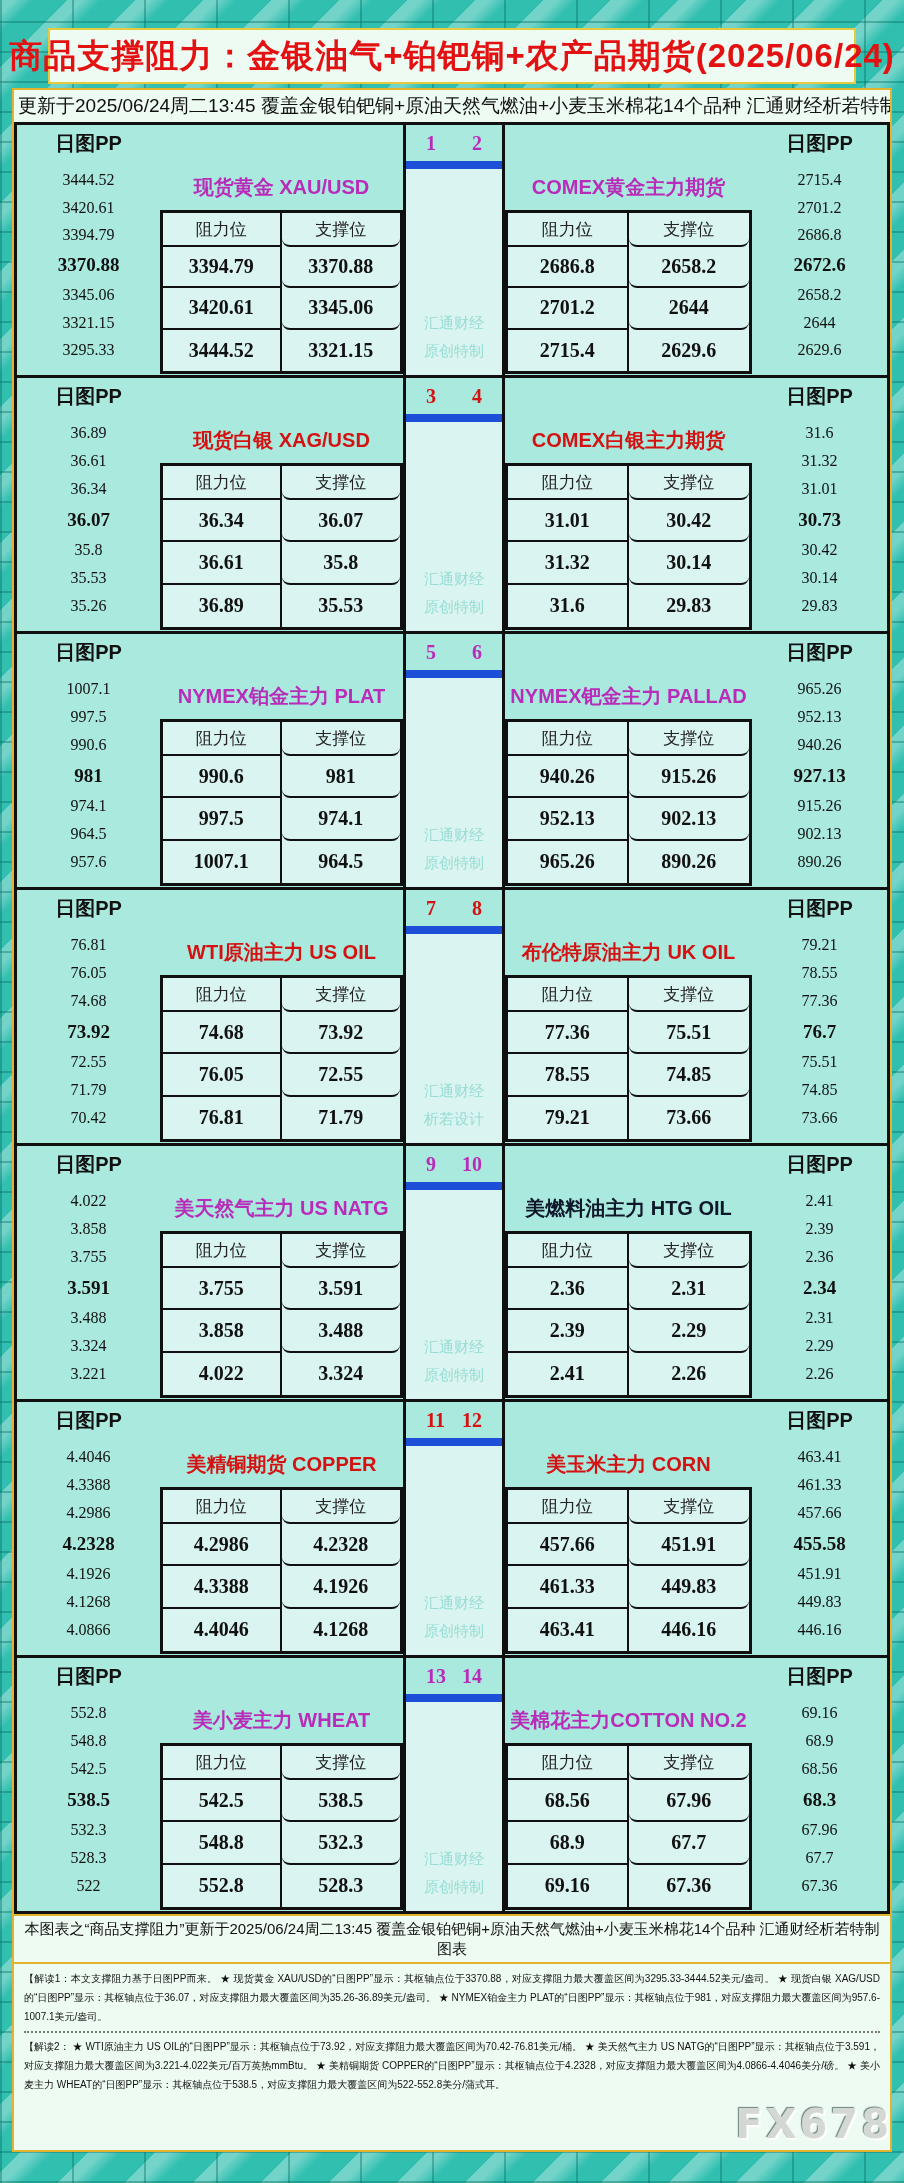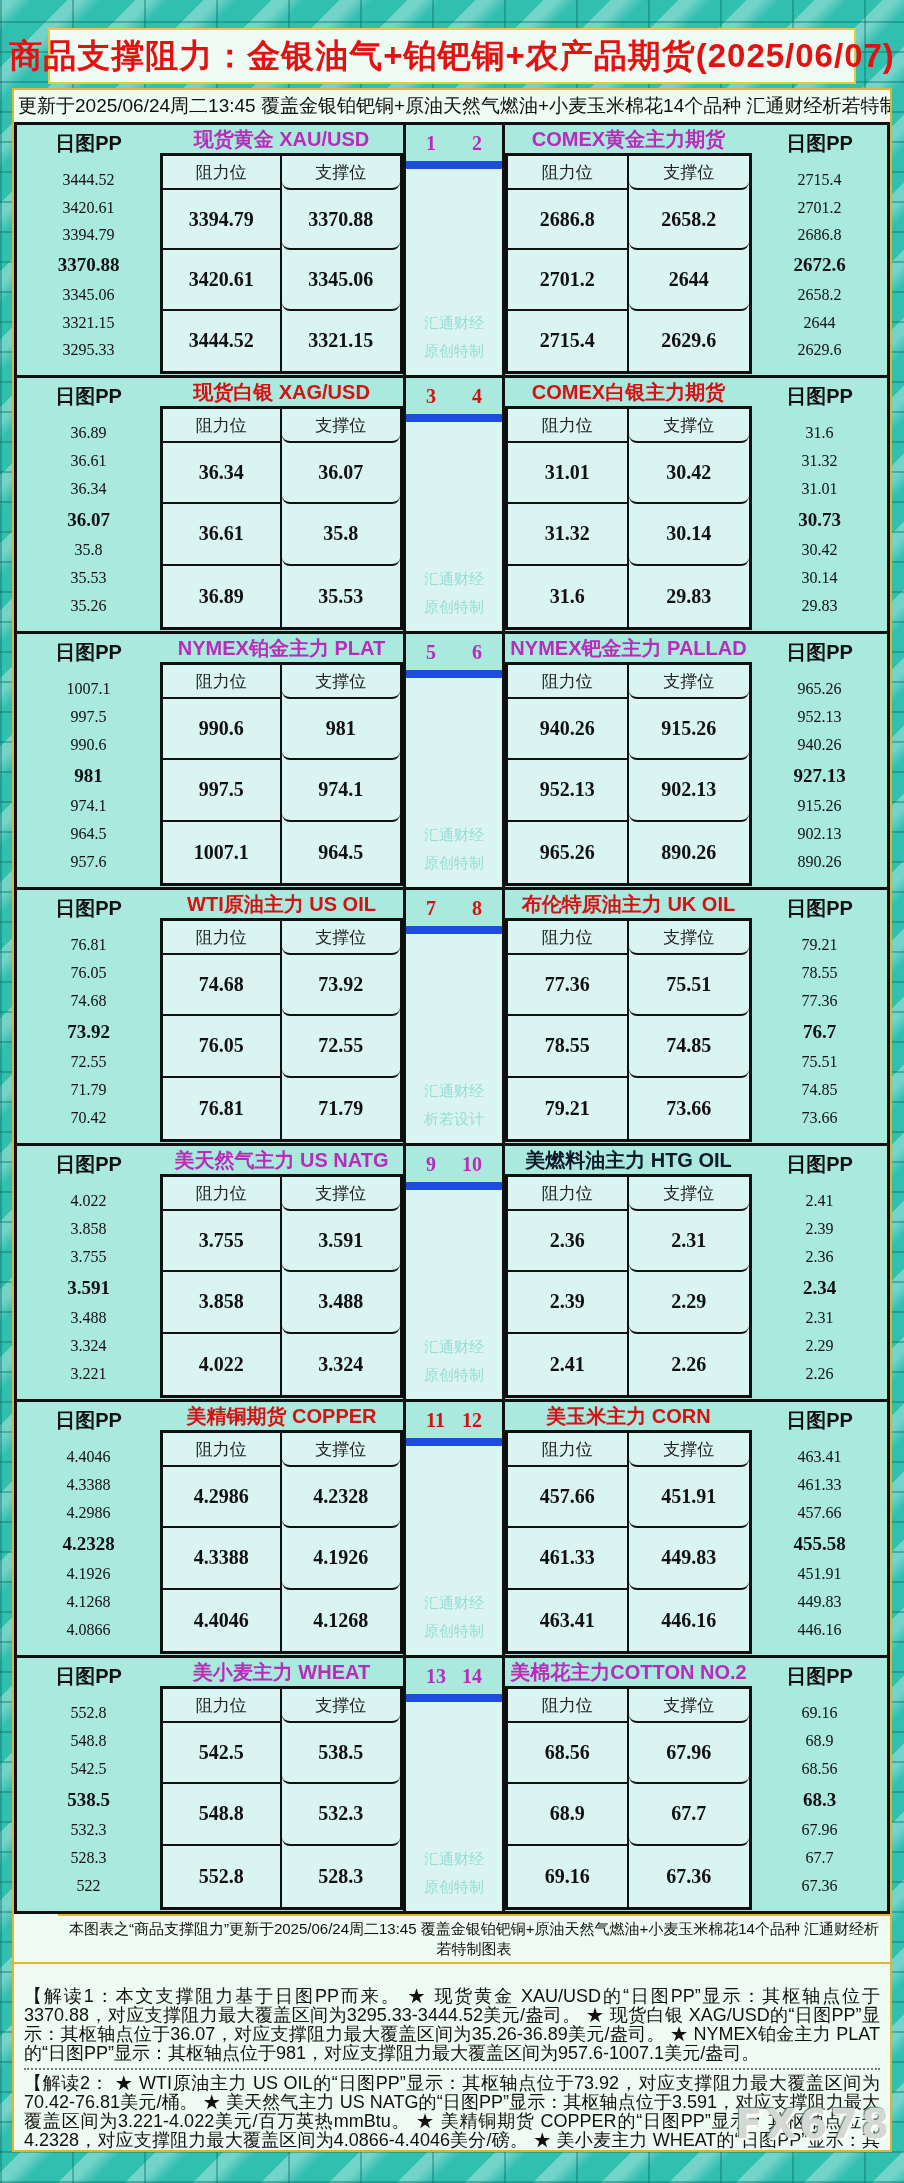--- a/index.html
+++ b/index.html
@@ -37,61 +37,61 @@
     position:relative;
   }
   .panel + .panel{border-top:0;}
   .pp-col{display:flex;flex-direction:column;}
   .pp-head{height:36px;display:flex;align-items:center;justify-content:center;
     font-weight:bold;font-size:20px;}
   .pp-vals{flex:1;display:flex;flex-direction:column;justify-content:space-evenly;
     align-items:center;font-family:"Liberation Serif",serif;font-size:16px;padding-bottom:6px;}
   .pp-vals .pivot{font-size:19px;font-weight:bold;}
   .tcol{display:flex;flex-direction:column;}
-  .inst{height:28px;display:flex;align-items:center;justify-content:center;
-    font-weight:bold;font-size:20px;white-space:nowrap;}
+  .inst{height:45px;display:flex;align-items:center;justify-content:center;
+    font-weight:bold;font-size:20px;white-space:nowrap;margin-top:40px;}
   .ttable{
     flex:1;margin-bottom:1px;border:3px solid #101010;background:#d9f4f1;
     display:grid;grid-template-columns:1fr 1fr;grid-template-rows:34px 1fr 1fr 1fr;
   }
   .cell{display:flex;align-items:center;justify-content:center;
     border-right:2px solid #101010;border-bottom:2px solid #101010;}
   .cell:nth-child(2n){border-right:0;border-radius:8px;}
   .cell.hdr{font-size:17px;color:#222;}
   .cell.val{font-weight:bold;font-size:20px;font-family:"Liberation Serif",serif;}
   .cell.last{border-bottom:0;}
   .mid{border-left:3px solid #101010;border-right:3px solid #101010;
     display:flex;flex-direction:column;}
   .idx{height:36px;display:flex;justify-content:space-between;align-items:center;
     padding:0 20px;font-weight:bold;font-size:20px;font-family:"Liberation Serif",serif;}
   .mid-body{flex:1;background:#d9f4f1;border-top:8px solid #1d4ed8;position:relative;text-decoration:underline;}
   .wm{position:absolute;bottom:10px;left:0;right:0;text-align:center;
     color:#96ddd3;font-size:15px;line-height:28px;}
   
   .note-box{
     border-top:2px solid #e3b32e;padding:3px 8px;box-sizing:border-box;
-    text-align:center;font-size:15px;line-height:20px;margin-left:44px;
+    text-align:center;font-size:15px;line-height:20px;
   }
   .interp-box{
-    flex:1;border-top:2px solid #e3b32e;padding:23px 10px 4px;box-sizing:border-box;
-    font-size:18px;line-height:19px;text-align:justify;overflow:hidden;
+    flex:1;border-top:2px solid #e3b32e;padding:5px 10px 4px;box-sizing:border-box;
+    font-size:10px;line-height:19px;text-align:justify;overflow:hidden;
   }
   .interp-divider{border:0;border-top:2px dotted #777;margin:5px 0 4px;}
   .fx-watermark{
     position:absolute;right:12px;bottom:36px;z-index:5;
     font-family:"DejaVu Sans",sans-serif;font-weight:bold;font-size:40px;letter-spacing:3px;
     color:#d4d8d4;
     text-shadow:2px 2px 1px rgba(255,255,255,.95),-1px -1px 1px rgba(85,110,105,.85);
   }
 </style>
 </head>
 <body>
 
 <div class="title-box">
-  <h1>商品支撑阻力：金银油气+铂钯铜+农产品期货(2025/06/07)</h1>
+  <h1>商品支撑阻力：金银油气+铂钯铜+农产品期货(2025/06/24)</h1>
 </div>
 
 <div class="card">
   <div class="update-row">更新于2025/06/24周二13:45 覆盖金银铂钯铜+原油天然气燃油+小麦玉米棉花14个品种 汇通财经析若特制图表</div>
 
   <div id="panels">
   <section class="panel">
 
   <div class="pp-col">
     <div class="pp-head">日图PP</div>

